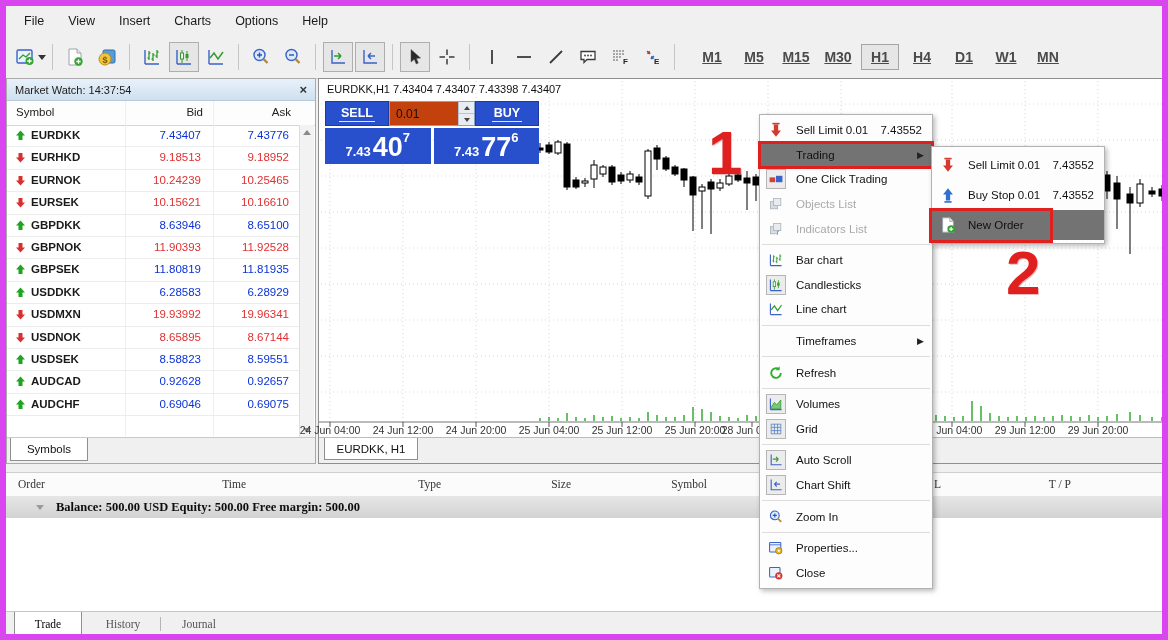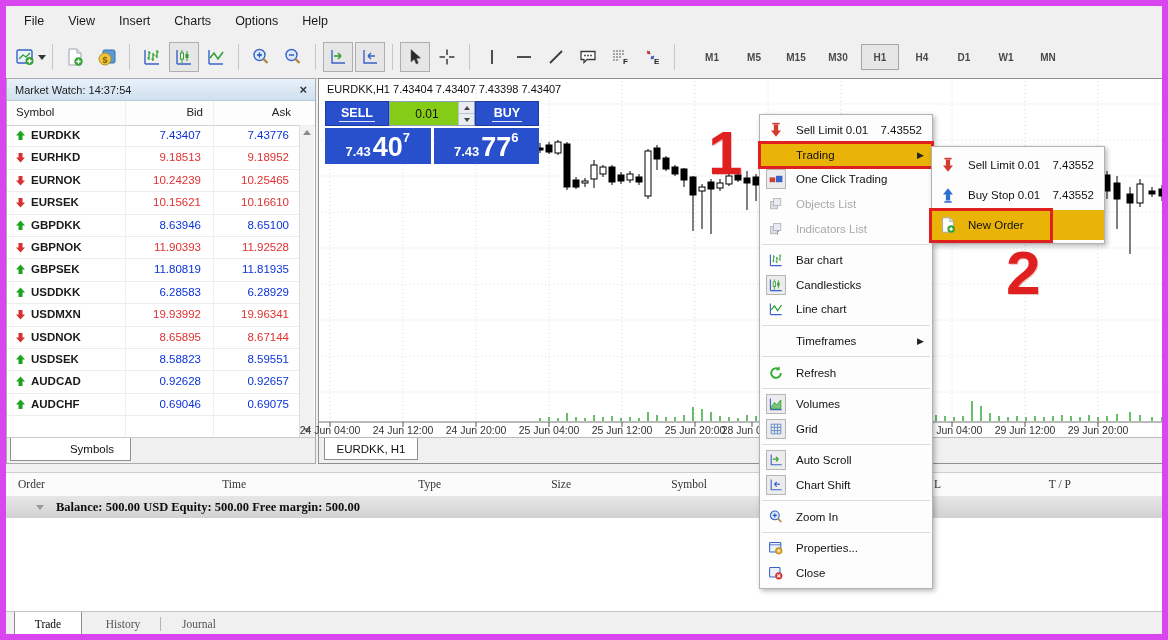--- a/index.html
+++ b/index.html
@@ -13,21 +13,21 @@
 
   
   #toolbar{position:absolute;left:0;top:30px;width:100%;height:42px;display:flex;align-items:center;
            padding-left:8px;border-bottom:1px solid #c9c9c9;background:#f0f0f0;}
   .tbtn{width:28px;height:28px;display:flex;align-items:center;justify-content:center;border:1px solid transparent;margin:0 1px;}
   .tbtn.boxed{background:#e6e6e6;border:1px solid #aeaeae;}
   .tsep{width:1px;height:26px;background:#c6c6c6;margin:0 6px;}
   .caret{width:0;height:0;border-left:4px solid transparent;border-right:4px solid transparent;border-top:5px solid #333;margin-left:3px;}
   #timeframes{display:flex;margin-left:10px;}
   .tf{min-width:30px;height:24px;display:flex;align-items:center;justify-content:center;
-      font-size:10px;font-weight:700;color:#4a4a4a;border:1px solid transparent;margin:10px 2px;padding:0 3px;}
+      font-size:14px;font-weight:700;color:#4a4a4a;border:1px solid transparent;margin:10px 2px;padding:0 3px;text-decoration:underline;}
   .tf.active{background:#e6e6e6;border:1px solid #a5a5a5;}
 
   
   #market-watch{position:absolute;left:0;top:72px;width:310px;height:386px;background:#fff;border:1px solid #aaa;box-sizing:border-box;}
   #mw-header{position:absolute;left:0;top:0;width:100%;height:22px;background:linear-gradient(#e8f1fa,#cfe0ef);
              border-bottom:1px solid #b9c9d9;display:flex;align-items:center;padding:0 8px;box-sizing:border-box;color:#1c1c1c;}
   #mw-close{margin-left:auto;font-size:13px;font-weight:700;color:#333;line-height:1;cursor:default;}
   #mw-cols{position:absolute;left:0;top:22px;width:100%;height:24px;border-bottom:1px solid #d5d5d5;background:#fdfdfd;}
   #mw-cols span{position:absolute;top:5px;color:#222;font-size:11.5px;}
   #mw-col-symbol{left:9px;}
@@ -42,39 +42,39 @@
   .mw-row.up .mw-bid,.mw-row.up .mw-ask{color:#0a32d8;}
   .mw-row.down .mw-bid,.mw-row.down .mw-ask{color:#e03030;}
   .mw-arrow{position:absolute;left:8px;top:5px;width:11px;height:11px;}
   .mw-vline{position:absolute;top:22px;bottom:27px;width:1px;background:#efefef;}
   #mw-scroll{position:absolute;right:1px;top:46px;width:14px;height:313px;background:#f2f2f2;border-left:1px solid #ddd;}
   .sb-arrow{position:absolute;left:3px;width:0;height:0;border-left:4px solid transparent;border-right:4px solid transparent;}
   .sb-up{top:5px;border-bottom:5px solid #8a8a8a;}
   .sb-down{bottom:5px;border-top:5px solid #8a8a8a;}
   #mw-tabstrip{position:absolute;left:0;bottom:0;width:100%;height:25px;background:#f0f0f0;border-top:1px solid #c9c9c9;}
   #mw-tab{position:absolute;left:3px;top:0px;width:76px;height:22px;background:#fff;border:1px solid #8f8f8f;border-top:none;
-          display:flex;align-items:center;justify-content:center;font-size:11.5px;padding-left:43px;}
+          display:flex;align-items:center;justify-content:center;font-size:11.5px;}
 
   
   #chart-window{position:absolute;left:312px;top:72px;width:856px;height:386px;background:#fff;border:1px solid #8f8f8f;box-sizing:border-box;}
   #chart-title{position:absolute;left:8px;top:4px;font-size:11px;color:#111;z-index:3;}
   #chart-svg{position:absolute;left:0;top:0;width:854px;height:352px;}
   #xlabels{position:absolute;left:0;top:345px;width:100%;height:15px;z-index:1;}
   .xlab{position:absolute;top:0;transform:translateX(-50%);font-size:10.5px;color:#333;white-space:nowrap;}
   #chart-bottom{position:absolute;left:0;bottom:0;width:100%;height:25px;background:#f0f0f0;border-top:1px solid #bbb;}
   #chart-tab{position:absolute;left:5px;top:0;width:92px;height:21px;background:#fff;border:1px solid #8f8f8f;border-top:none;
              display:flex;align-items:center;justify-content:center;font-size:11.5px;}
 
   
   #one-click{position:absolute;left:6px;top:22px;width:214px;z-index:4;}
   #oc-row1{display:flex;height:25px;}
   .oc-btn{width:64px;background:#2950cc;color:#fff;font-weight:700;font-size:12.5px;
           display:flex;align-items:center;justify-content:center;border:1px solid #1c3aa0;box-sizing:border-box;}
   .oc-btn span{border-bottom:1px solid rgba(255,255,255,.85);padding:0 2px 1px;}
-  #oc-vol{flex:1;background:#84cc16;border:1px solid #8aa0bc;margin:0 0;display:flex;align-items:center;box-sizing:border-box;text-align:center;}
+  #oc-vol{flex:1;background:#c2410c;border:1px solid #8aa0bc;margin:0 0;display:flex;align-items:center;box-sizing:border-box;}
   #oc-vol-val{flex:1;padding-left:6px;font-size:12px;}
   #oc-spin{width:15px;height:100%;border-left:1px solid #b9c4d2;display:flex;flex-direction:column;}
   .spin-btn{flex:1;display:flex;align-items:center;justify-content:center;background:#e9edf2;}
   .spin-btn+.spin-btn{border-top:1px solid #b9c4d2;}
   .spin-tri-up{width:0;height:0;border-left:3px solid transparent;border-right:3px solid transparent;border-bottom:4px solid #444;}
   .spin-tri-down{width:0;height:0;border-left:3px solid transparent;border-right:3px solid transparent;border-top:4px solid #444;}
   #oc-row2{display:flex;margin-top:2px;height:36px;}
   .oc-price{flex:1;background:#2950cc;color:#fff;display:flex;align-items:flex-end;justify-content:center;
             padding-bottom:3px;box-sizing:border-box;}
   .oc-price+.oc-price{margin-left:3px;}
@@ -102,21 +102,21 @@
   #context-menu{left:753px;top:108px;width:174px;}
   #trading-submenu{left:925px;top:140px;width:174px;z-index:55;}
   .menu-item{position:relative;height:24.6px;display:flex;align-items:center;padding:0 6px 0 6px;box-sizing:border-box;}
   #trading-submenu .menu-item{height:30px;}
   .mi-icon{width:20px;height:20px;margin-right:10px;display:flex;align-items:center;justify-content:center;flex:0 0 20px;}
   .mi-icon.boxed{background:#ececec;border:1px solid #b5b5b5;box-sizing:border-box;}
   .mi-label{font-size:11.5px;color:#111;white-space:nowrap;}
   .mi-value{margin-left:auto;font-size:11.5px;color:#111;padding-right:4px;}
   .mi-arrow{margin-left:auto;font-size:9px;color:#222;padding-right:2px;}
   .menu-item.disabled .mi-label{color:#a9a9a9;}
-  .menu-item.highlighted{background:#eab308;}
+  .menu-item.highlighted{background:#737373;}
   .menu-item.redbox{outline:3px solid #e01f1f;outline-offset:-1px;}
   .menu-item.redbox2::after{content:"";position:absolute;left:-3px;top:-2px;width:118px;height:29px;border:3px solid #e01f1f;}
   .menu-sep{height:1px;background:#dcdcdc;margin:3px 2px;}
 
   
   .ann-num{position:absolute;font-size:62px;font-weight:800;color:#e01f1f;line-height:1;z-index:60;
            text-shadow:1px 1px 0 rgba(180,0,0,.25);}
   #ann-1{left:702px;top:116px;}
   #ann-2{left:1000px;top:236px;}
 

